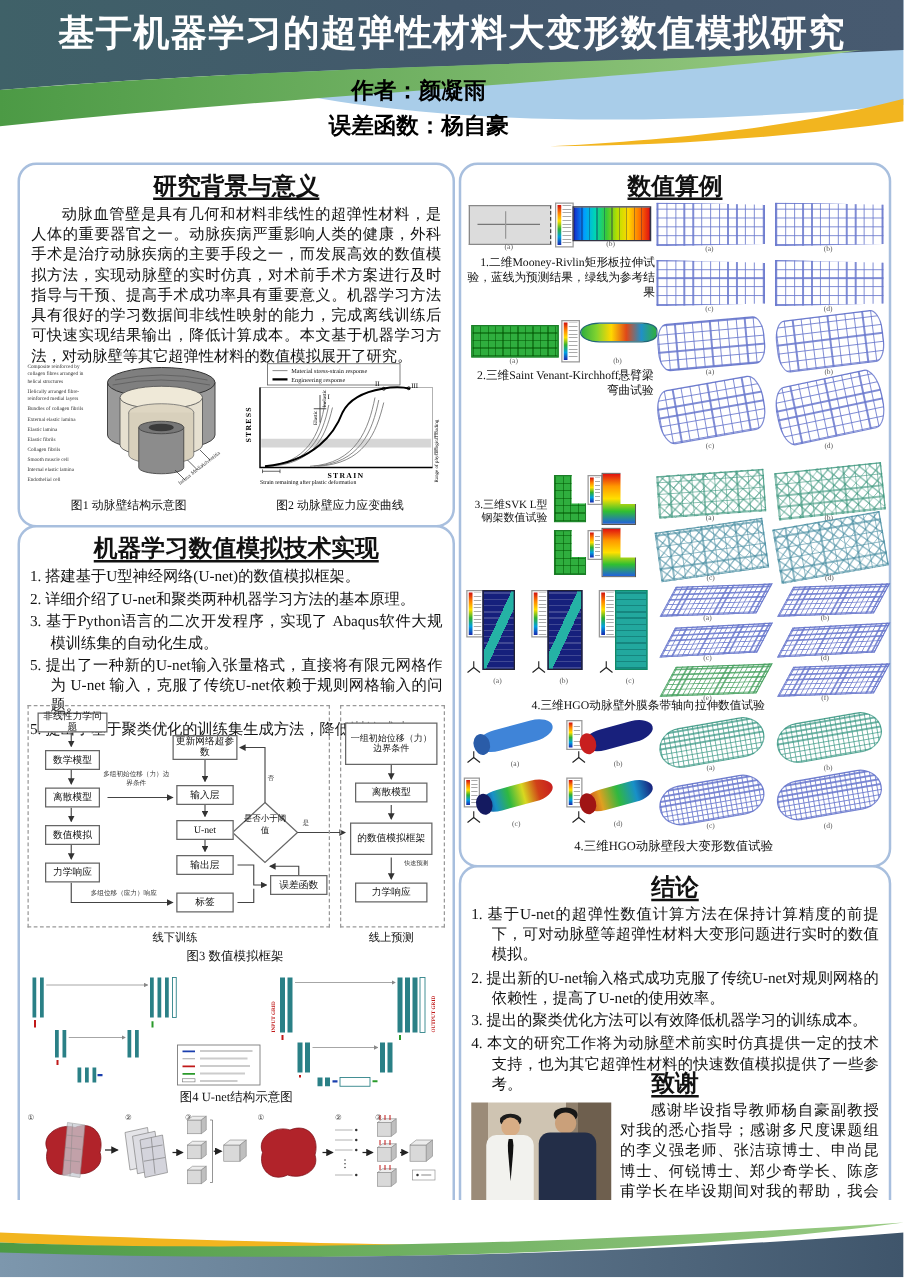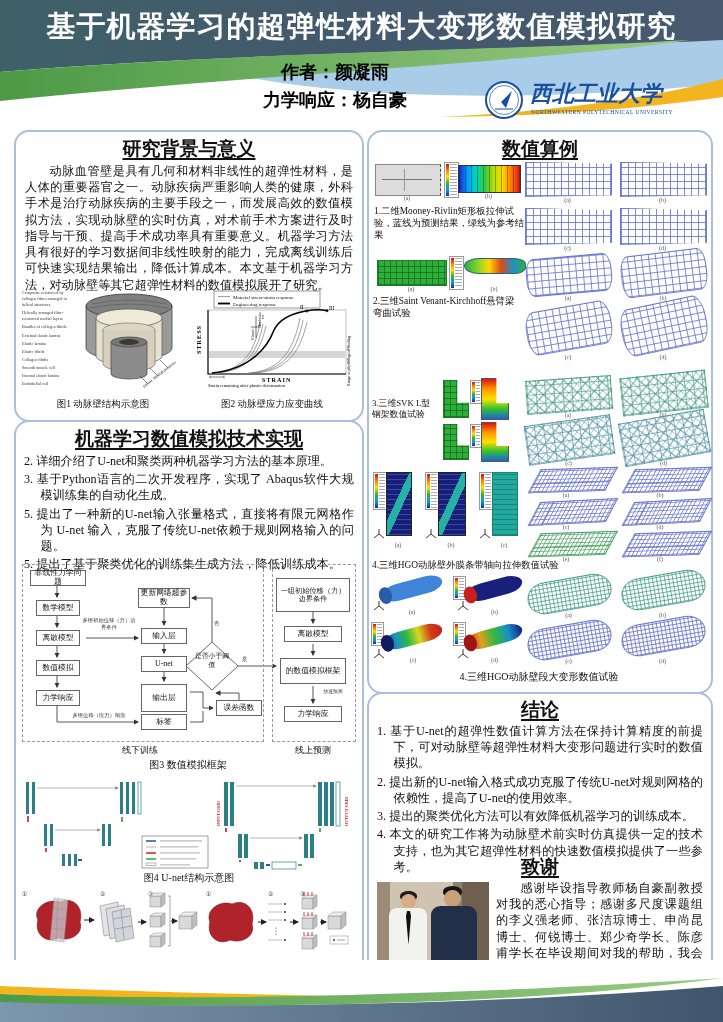--- a/index.html
+++ b/index.html
@@ -8,21 +8,21 @@
   .p{position:absolute}
   .panel{position:absolute;background:#fff;border:2px solid #a8bfde;border-radius:15px}
   .sans{font-family:Liberation Serif, serif}
   .sech{font-family:"Liberation Sans","DejaVu Sans",sans-serif;font-weight:700;font-size:19px;
         text-align:center;text-decoration:underline;text-decoration-thickness:1.5px;text-underline-offset:3px}
   .body-txt{font-size:12.2px;line-height:1.33;text-align:justify}
   .ind{text-indent:2em}
   .numlist div{padding-left:1.35em;text-indent:-1.35em;margin-bottom:2px}
   .cap{font-size:9.5px;text-align:center}
   .sl{position:absolute;font-size:6px;color:#555;text-align:center}
-  .extxt{position:absolute;font-size:9.4px;line-height:1.25;text-align:left}
+  .extxt{position:absolute;font-size:9.4px;line-height:1.25;text-align:right}
   
   .mesh{--mc:rgba(105,120,205,.85);
         background-image:repeating-linear-gradient(0deg,var(--mc) 0 1px,transparent 1px 7px),
                          repeating-linear-gradient(90deg,var(--mc) 0 1px,transparent 1px 7px);
         border:1px solid var(--mc)}
   .fine{background-image:repeating-linear-gradient(0deg,var(--mc) 0 1px,transparent 1px 4px),
                          repeating-linear-gradient(90deg,var(--mc) 0 1px,transparent 1px 4px)}
   .truss{background-image:repeating-linear-gradient(45deg,var(--mc) 0 1px,transparent 1px 6px),
                           repeating-linear-gradient(-45deg,var(--mc) 0 1px,transparent 1px 6px),
                           repeating-linear-gradient(90deg,var(--mc) 0 1px,transparent 1px 9px),
@@ -83,31 +83,21 @@
       </defs>
       <rect width="723" height="128" fill="#ffffff"></rect>
       <path d="M180,62 C300,96 480,106 723,84 L723,0 L180,0 Z" fill="#a9cde9"></path>
       <path d="M440,117 C560,111 650,98 723,79 L723,97 C640,109 530,117 440,117 Z" fill="#f2b51f"></path>
       <path d="M0,0 H723 V40 C520,50 240,52 0,72 Z" fill="url(#gdark)"></path>
       <path d="M0,72 C240,52 520,50 690,40 C540,62 260,74 0,101 Z" fill="url(#ggreen)"></path>
     </svg>
     <div class="p sans" style="left:0;top:7px;width:723px;text-align:center;font-size:29px;font-weight:700;color:#fff;letter-spacing:1px">基于机器学习的超弹性材料大变形数值模拟研究</div>
     <div class="p sans" style="left:200px;top:60px;width:270px;text-align:center;font-weight:700;font-size:18px;color:#000">
       <div>作者：颜凝雨</div>
-      <div style="margin-top:4px">力学响应：杨自豪</div>
-    </div>
-    <div class="p" style="left:484px;top:79px;width:215px;height:46px">
-      <svg class="p" style="left:0;top:1px" width="40" height="40">
-        <circle cx="20" cy="20" r="18" fill="#fff" stroke="#1a4fa0" stroke-width="2"></circle>
-        <circle cx="20" cy="20" r="14.5" fill="none" stroke="#1a4fa0" stroke-width="0.7"></circle>
-        <path d="M12,27 L28,11 L22,28 L17,22 Z" fill="#1a4fa0"></path>
-        <path d="M11,29 L29,29" stroke="#1a4fa0" stroke-width="1"></path>
-      </svg>
-      <div class="p" style="left:46px;top:0;font-size:22px;font-weight:700;font-style:italic;color:#1a4fa0;white-space:nowrap">西北工业大学</div>
-      <div class="p sans" style="left:47px;top:30px;font-size:5.6px;letter-spacing:.4px;color:#1a4fa0;white-space:nowrap">NORTHWESTERN POLYTECHNICAL UNIVERSITY</div>
+      <div style="margin-top:4px">误差函数：杨自豪</div>
     </div>
   </div>
 
   <div class="panel" style="left:14px;top:130px;width:346px;height:288px">
     <div class="p sech" style="left:0;top:4px;width:346px">研究背景与意义</div>
     <div class="p body-txt ind" style="left:9px;top:31px;width:328px">动脉血管壁是具有几何和材料非线性的超弹性材料，是人体的重要器官之一。动脉疾病严重影响人类的健康，外科手术是治疗动脉疾病的主要手段之一，而发展高效的数值模拟方法，实现动脉壁的实时仿真，对术前手术方案进行及时指导与干预、提高手术成功率具有重要意义。机器学习方法具有很好的学习数据间非线性映射的能力，完成离线训练后可快速实现结果输出，降低计算成本。本文基于机器学习方法，对动脉壁等其它超弹性材料的数值模拟展开了研究。</div>
 
     <div class="p" style="left:6px;top:156px;width:162px;height:106px">
       <div class="p f1lab" style="left:0;top:2px;width:56px">
           <div>Composite reinforced by collagen fibres arranged in helical structures</div>
@@ -166,20 +156,21 @@
       <text x="160" y="98" font-size="4" transform="rotate(-90 160 98)">Range of physiological loading</text>
       <path d="M158,63 L158,57 M158,70 L158,76" stroke="#333" stroke-width="0.6"></path>
     </svg>
     <div class="p cap" style="left:6px;top:266px;width:162px">图1 动脉壁结构示意图</div>
     <div class="p cap" style="left:174px;top:266px;width:164px">图2 动脉壁应力应变曲线</div>
   </div>
 
   <div class="panel" style="left:14px;top:420px;width:346px;height:565px">
     <div class="p sech" style="left:0;top:4px;width:346px">机器学习数值模拟技术实现</div>
     <div class="p body-txt numlist" style="left:8px;top:31px;width:330px">
+        <div>1. 搭建基于U型神经网络(U-net)的数值模拟框架。</div>
         <div>2. 详细介绍了U-net和聚类两种机器学习方法的基本原理。</div>
         <div>3. 基于Python语言的二次开发程序，实现了 Abaqus软件大规模训练集的自动化生成。</div>
         <div>5. 提出了一种新的U-net输入张量格式，直接将有限元网格作为 U-net 输入，克服了传统U-net依赖于规则网格输入的问题。</div>
         <div>5. 提出了基于聚类优化的训练集生成方法，降低训练成本。</div>
       </div>
 
     <div class="p" style="left:4px;top:142px;width:336px;height:212px">
       <svg class="p" style="left:0;top:0" width="336" height="212">
         <defs>
             <marker id="ah" markerWidth="6" markerHeight="6" refX="5" refY="3" orient="auto">
@@ -210,21 +201,21 @@
       <div class="fc-dash" style="left:2px;top:0;width:240px;height:176px"></div>
       <div class="fc-dash" style="left:252px;top:0;width:82px;height:176px"></div>
       <div class="fc-box" style="left:10px;top:6px;width:56px;height:16px">非线性力学问题</div>
       <div class="fc-box" style="left:16px;top:36px;width:44px;height:16px">数学模型</div>
       <div class="fc-box" style="left:16px;top:66px;width:44px;height:16px">离散模型</div>
       <div class="fc-box" style="left:16px;top:96px;width:44px;height:16px">数值模拟</div>
       <div class="fc-box" style="left:16px;top:126px;width:44px;height:16px">力学响应</div>
       <div class="fc-box" style="left:118px;top:24px;width:52px;height:20px">更新网络超参数</div>
       <div class="fc-box" style="left:121px;top:64px;width:46px;height:16px">输入层</div>
       <div class="fc-box" style="left:121px;top:92px;width:46px;height:16px">U-net</div>
-      <div class="fc-box" style="left:121px;top:120px;width:46px;height:28px">输出层</div>
+      <div class="fc-box" style="left:121px;top:120px;width:46px;height:16px">输出层</div>
       <div class="fc-box" style="left:121px;top:150px;width:46px;height:16px">标签</div>
       <div class="fc-box" style="left:196px;top:136px;width:46px;height:16px">误差函数</div>
       <div class="p" style="left:174px;top:88px;width:36px;font-size:6.8px;line-height:1.3;text-align:center">是否小于阈值</div>
       <div class="fc-lbl" style="left:194px;top:56px">否</div>
       <div class="fc-lbl" style="left:222px;top:92px">是</div>
       <div class="fc-lbl" style="left:62px;top:53px;width:54px">多组初始位移（力）边界条件</div>
       <div class="fc-lbl" style="left:46px;top:148px;width:66px">多组位移（应力）响应</div>
       <div class="fc-box" style="left:256px;top:14px;width:74px;height:34px;font-size:7.2px">一组初始位移（力）边界条件</div>
       <div class="fc-box" style="left:264px;top:62px;width:58px;height:16px">离散模型</div>
       <div class="fc-box" style="left:260px;top:94px;width:66px;height:26px">的数值模拟框架</div>

